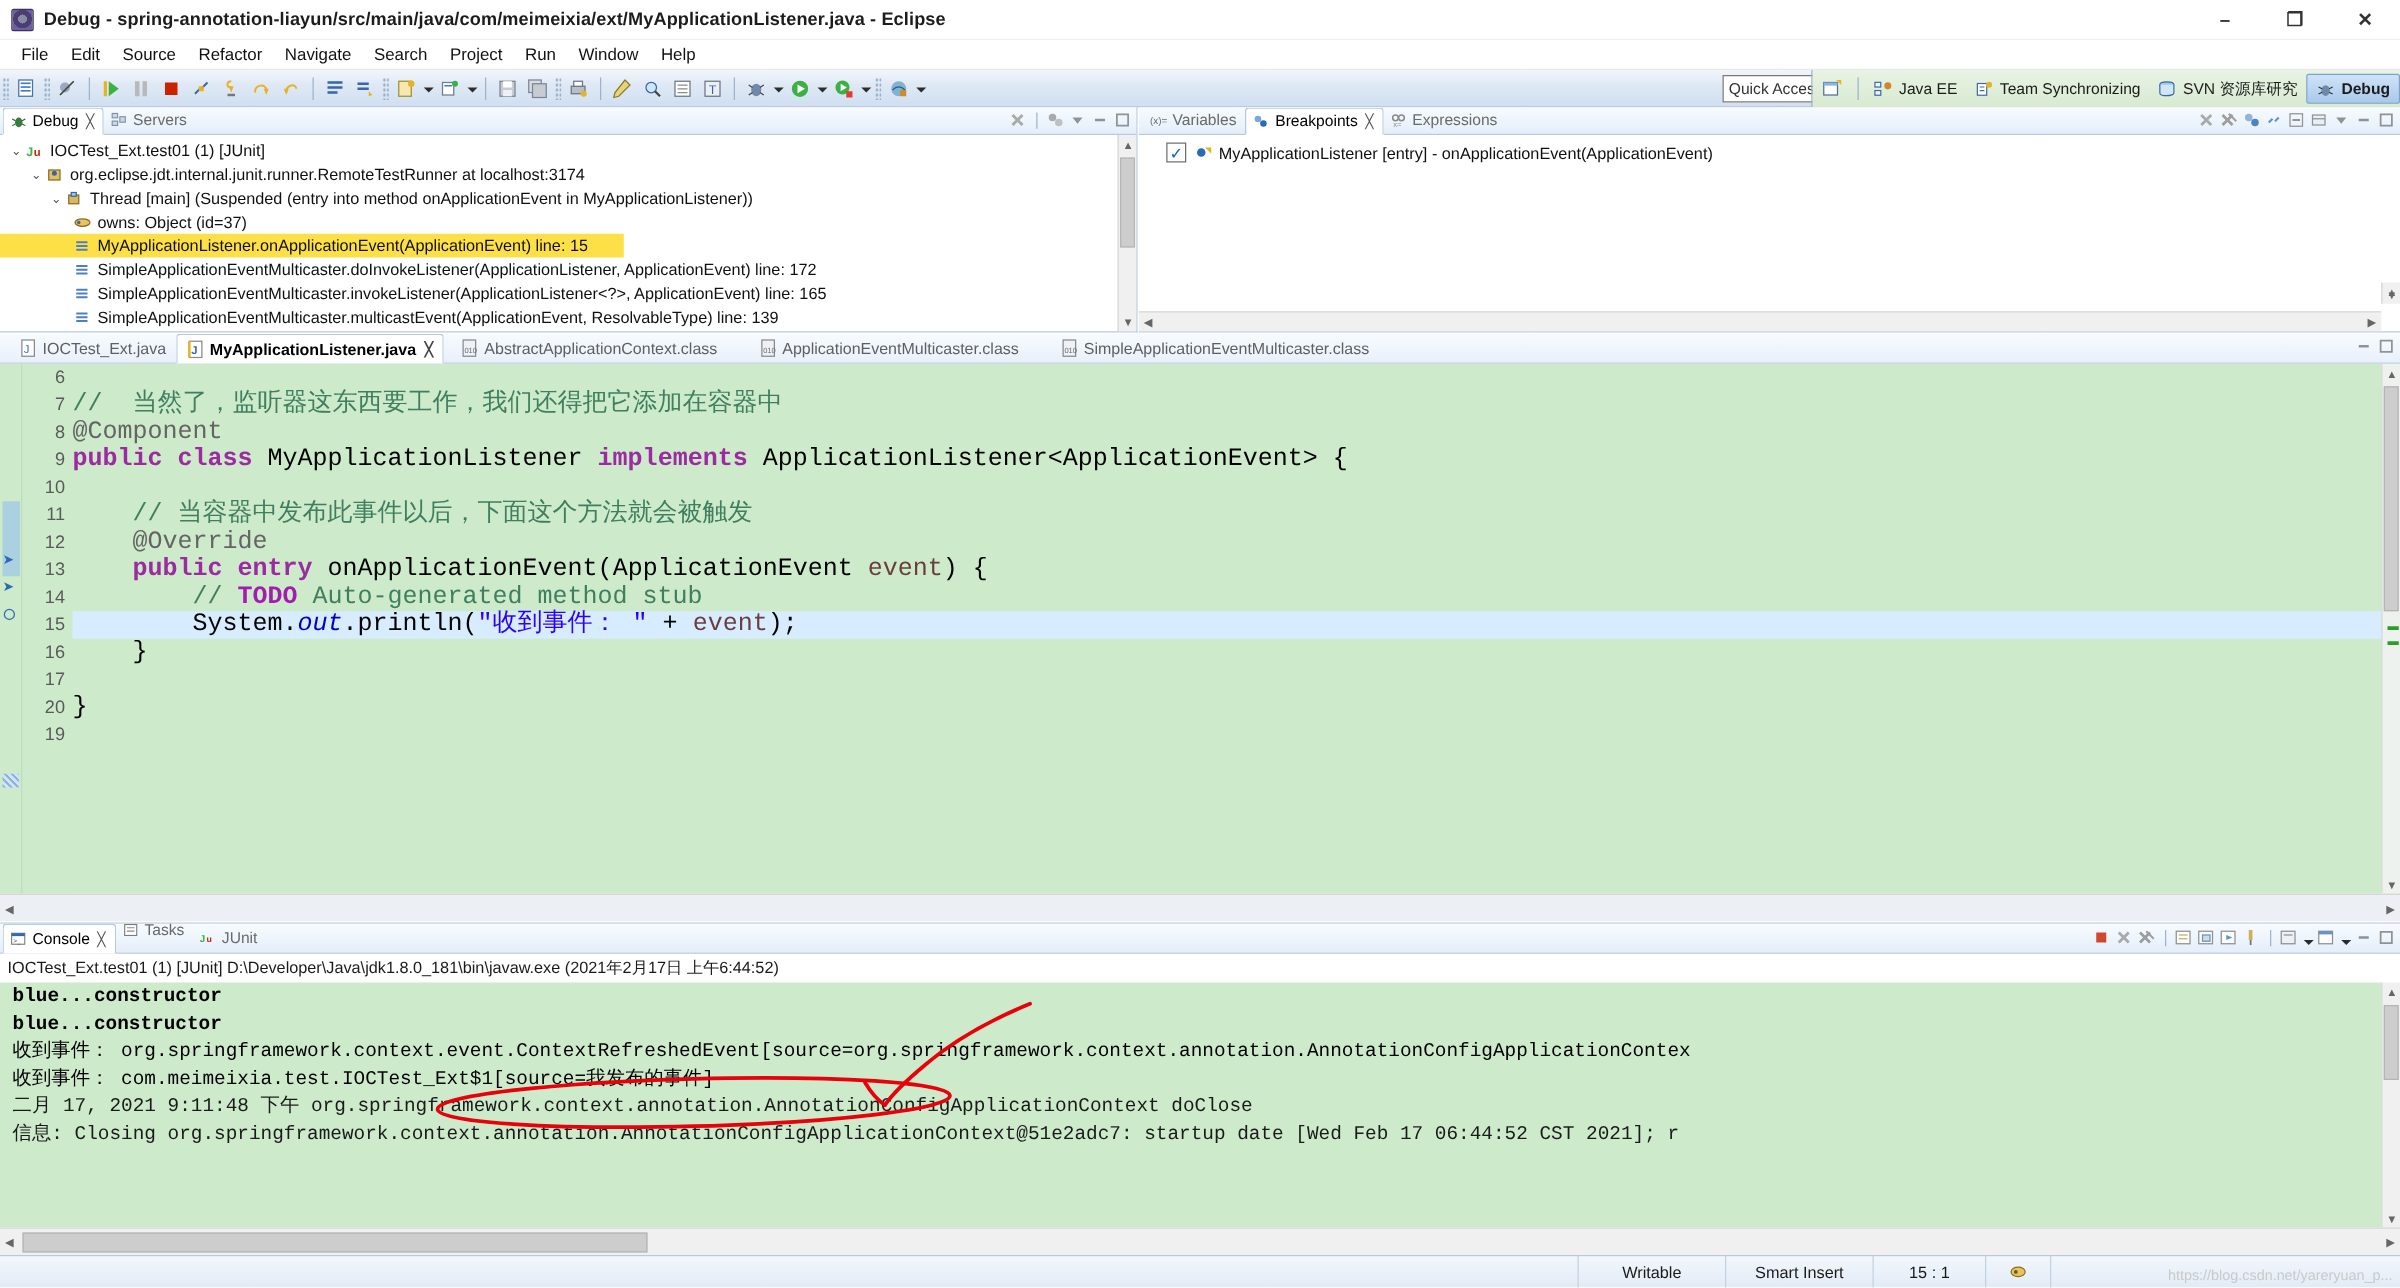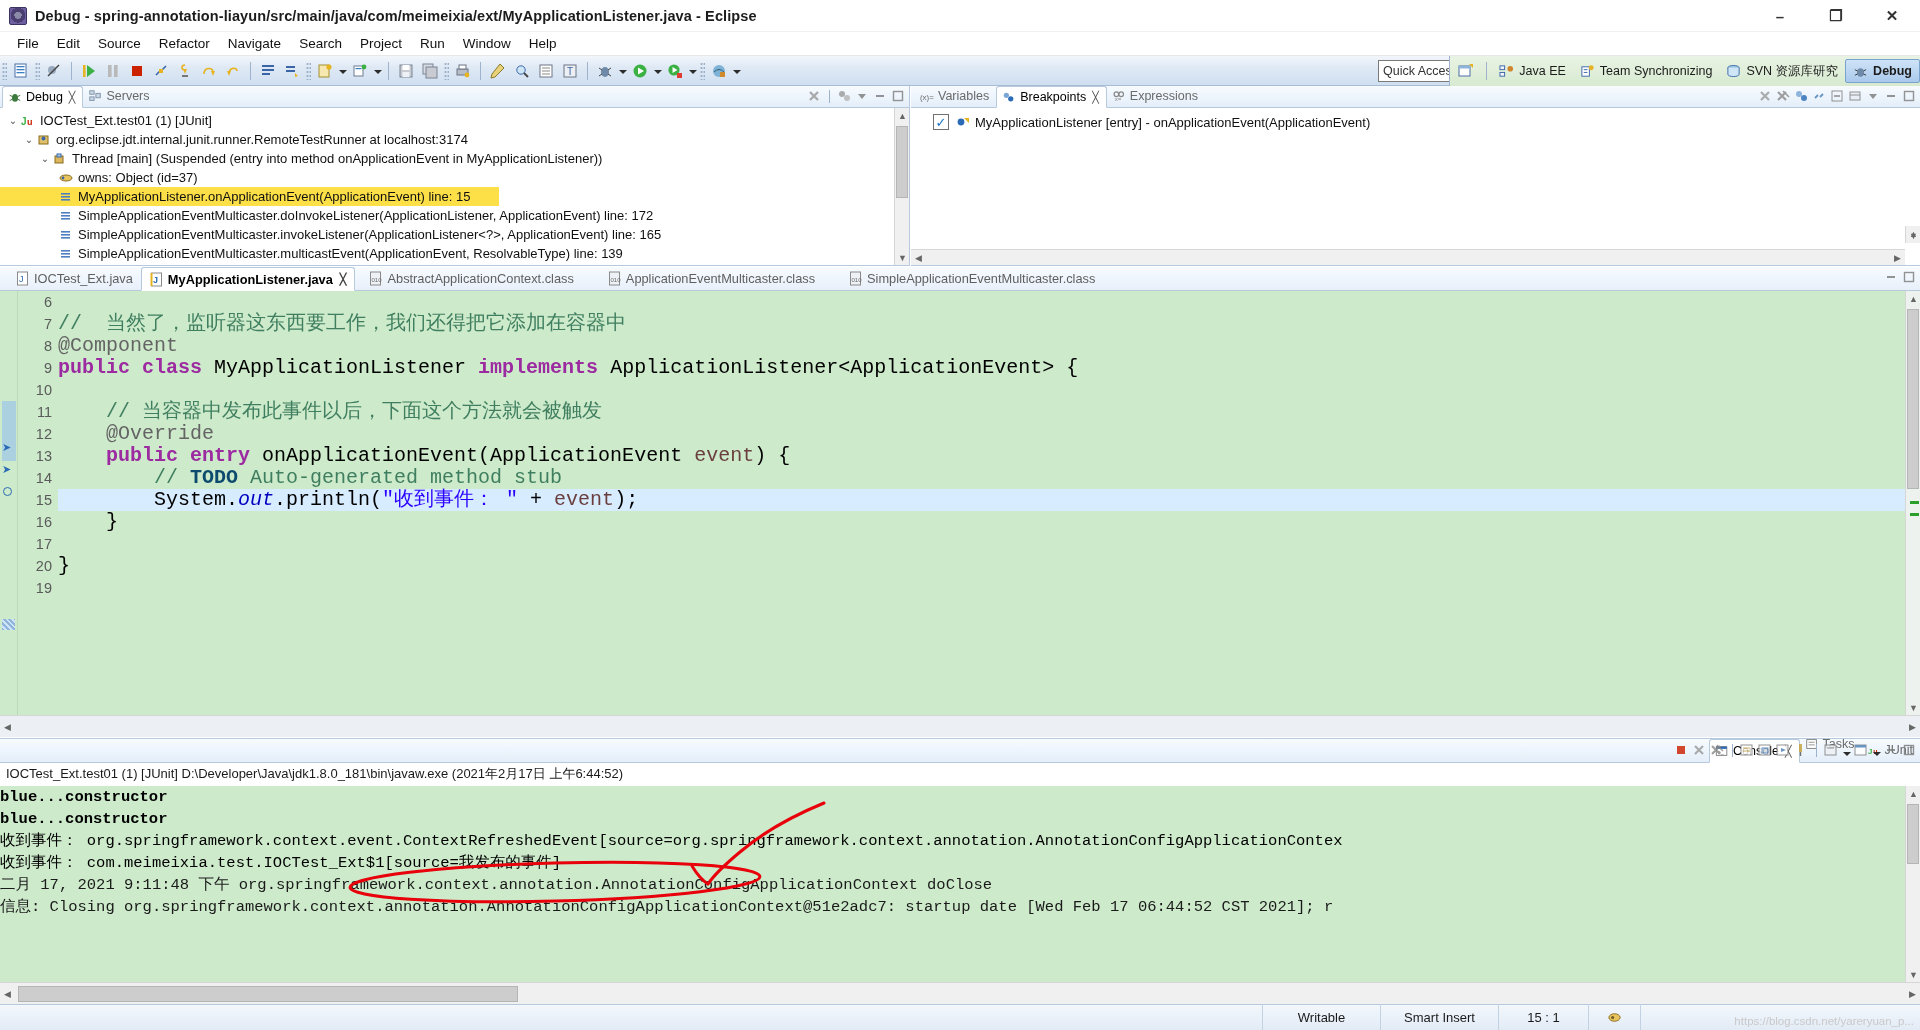--- a/index.html
+++ b/index.html
@@ -112,34 +112,34 @@
   .etab-icon { width: 14px; height: 15px; margin-right: 4px; position: relative; display: inline-block; }
 
   .code-area { position: relative; background: #cdeacb; overflow: hidden; }
   .ruler-left { position: absolute; left: 0; top: 0; bottom: 0; width: 18px; background: #cdeacb; border-right: 1px solid #bcd9ba;}
   .gutter { position: absolute; left: 18px; top: 0; bottom: 0; width: 40px; background: #cdeacb; }
   .code-lines { position: absolute; left: 58px; top: 0; right: 0; bottom: 0; }
   .cline { height: 22px; line-height: 22px; font-family: "Liberation Mono","DejaVu Sans Mono",monospace; font-size: 20px; white-space: pre; }
   .gnum { height: 22px; line-height: 22px; text-align: right; padding-right: 6px; font-family: "Liberation Sans",sans-serif; font-size: 14.5px; color: #5a5a5a; }
   .kw { color: #9c2aa0; font-weight: bold; }
   .cmt { color: #3f7f5f; }
-  .cmt-kw { color: #0c4a6e; font-weight: bold; }
+  .cmt-kw { color: #a21caf; font-weight: bold; }
   .str { color: #2a00ff; }
   .ann { color: #646464; }
   .fld { color: #0000c0; font-style: italic; }
   .par { color: #6a3e3e; }
   .cur-line { background: #d8ecff; }
 
   
   .console-out {
     position: absolute; background: #cdeacb; overflow: hidden;
     font-family: "Liberation Mono","DejaVu Sans Mono",monospace;
     font-size: 15.5px;
   }
-  .coline { height: 22px; line-height: 22px; white-space: pre; padding-left: 0; }
+  .coline { height: 22px; line-height: 22px; white-space: pre; padding-left: 10px; }
 
   
   .statusbar {
     position: absolute; left: 0; right: 0; bottom: 0; height: 26px;
     background: linear-gradient(to bottom,#f3f7fc,#e2ebf6);
     border-top: 1px solid #b7c9dd; display: flex; align-items: center;
     font-size: 13px; color: #1a1a1a;
   }
   .sb-cell { height: 22px; display: flex; align-items: center; padding: 14px 12px; border-left: 1px solid #c3d2e2; }
 
@@ -782,21 +782,21 @@
     </div>
   </div>
 
   <div class="scroll-h" style="bottom:0; height:22px; background:#eceff3;">
     <div class="sb-arrow" style="left:0; height:22px;">◀</div>
     <div class="sb-arrow" style="right:0; height:22px;">▶</div>
   </div>
 </div>
 
 <div class="panel" style="left:0; top:738px; right:0; bottom:26px; border-top:1px solid #b7c9dd;">
-  <div class="panel-tabs" style="height:24px;justify-content:flex-end;">
+  <div class="panel-tabs" style="height:24px;">
     <div class="vtab active" style="margin-left:2px;height:24px;">
       <span class="vtab-icon">
         <svg viewBox="0 0 16 14" width="14" height="14">
             <rect x="1.5" y="2" width="12" height="10" fill="#fff" stroke="#7a7a7a"></rect>
             <rect x="1.5" y="2" width="12" height="2.6" fill="#2b6bb5"></rect>
             <text x="3" y="10.5" font-size="6" fill="#555">&gt;_</text>
           </svg>
       </span>
       <span>Console</span>
       <span class="x">╳</span>

